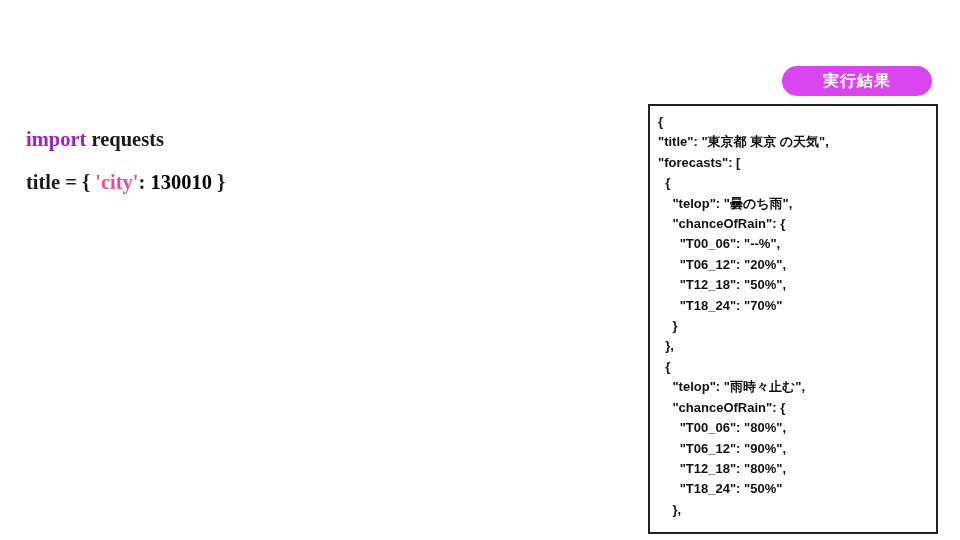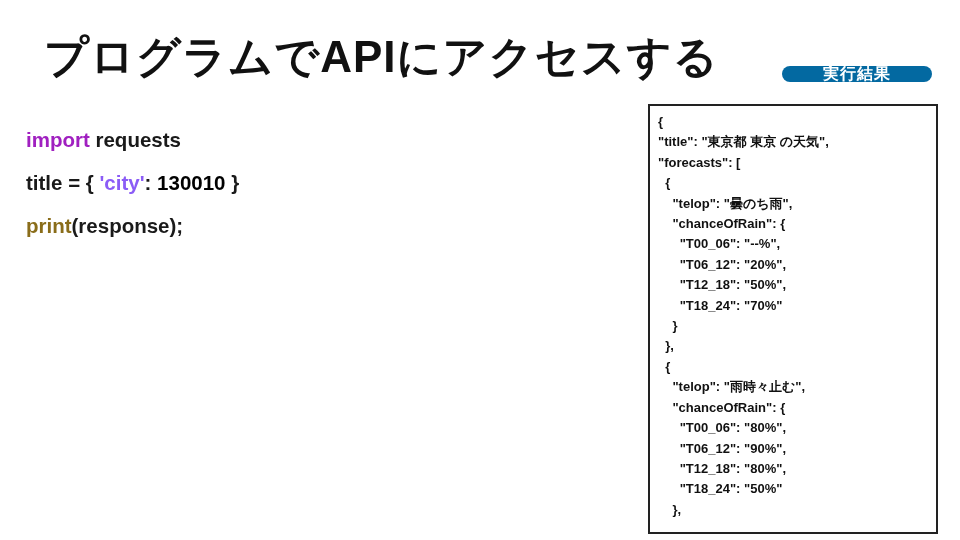--- a/index.html
+++ b/index.html
@@ -27,46 +27,46 @@
     font-weight: bold;
     color: #111111;
     letter-spacing: 1px;
     white-space: nowrap;
   }
   .badge {
     position: absolute;
     right: 28px;
     top: 66px;
     width: 150px;
-    height: 16px;
-    background: #0369a1;
+    height: 30px;
+    background: #d946ef;
     border-radius: 15px;
     color: #ffffff;
     font-size: 16px;
     font-weight: bold;
     display: flex;
     align-items: center;
     justify-content: center;
     letter-spacing: 1px;
   }
   .code {
     position: absolute;
     left: 26px;
     top: 118px;
     width: 600px;
     font-size: 20.5px;
     font-weight: bold;
     color: #1a1a1a;
     line-height: 43px;
     white-space: nowrap;
   }
-  .code .line { height: 43px; }
+  .code .line { height: 43px; font-family: Liberation Serif, serif; }
   .kw-import { color: #a020c0; }
   .str { color: #b01515; }
-  .key-str { color: #8b5cf6; }
+  .key-str { color: #ec4899; }
   .num { color: #000000; }
   .fn-print { color: #8a6d1a; }
   .output {
     position: absolute;
     left: 648px;
     top: 104px;
     width: 290px;
     height: 430px;
     border: 2px solid #222222;
     background: #ffffff;
@@ -82,35 +82,31 @@
     line-height: 20.4px;
     color: #111111;
     white-space: pre;
   }
 </style>
 </head>
 <body>
 
 <div class="slide">
 
-  <div class="title">プログラムでAPIにアクセスする</div>
 
   <div class="badge">
     <span>実行結果</span>
   </div>
 
   <div class="code">
     <div class="line">
       <span class="kw-import">import</span><span> requests</span>
     </div>
     <div class="line">
       <span>title = { </span><span class="key-str">'city'</span><span>: </span><span class="num">130010</span><span> }</span>
-    </div>
-    <div class="line">
-      <span class="fn-print">print</span><span>(response);</span>
     </div>
   </div>
 
   <div class="output">
     <pre>{
 "title": "東京都 東京 の天気",
 "forecasts": [
   {
     "telop": "曇のち雨",
     "chanceOfRain": {

